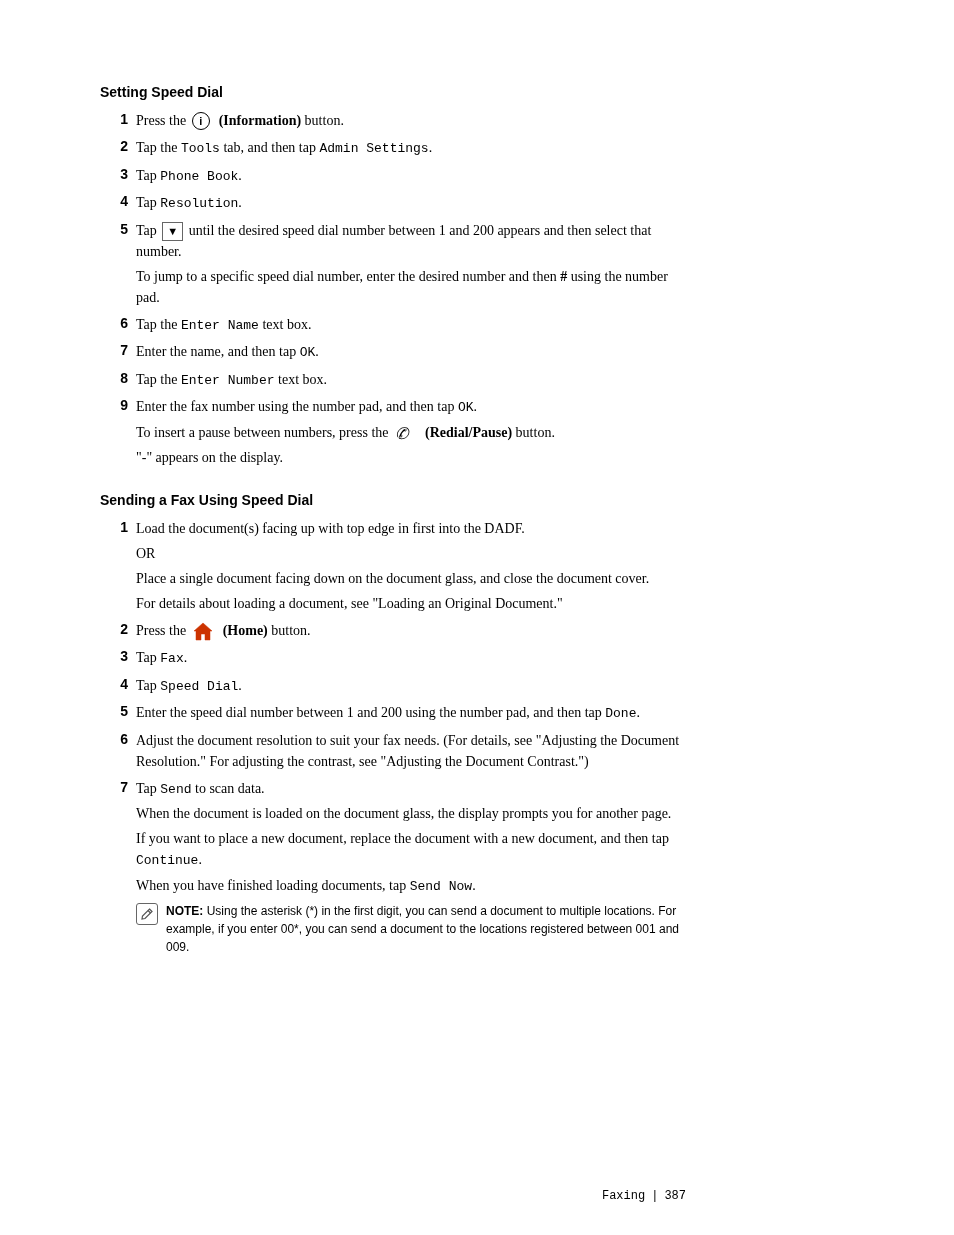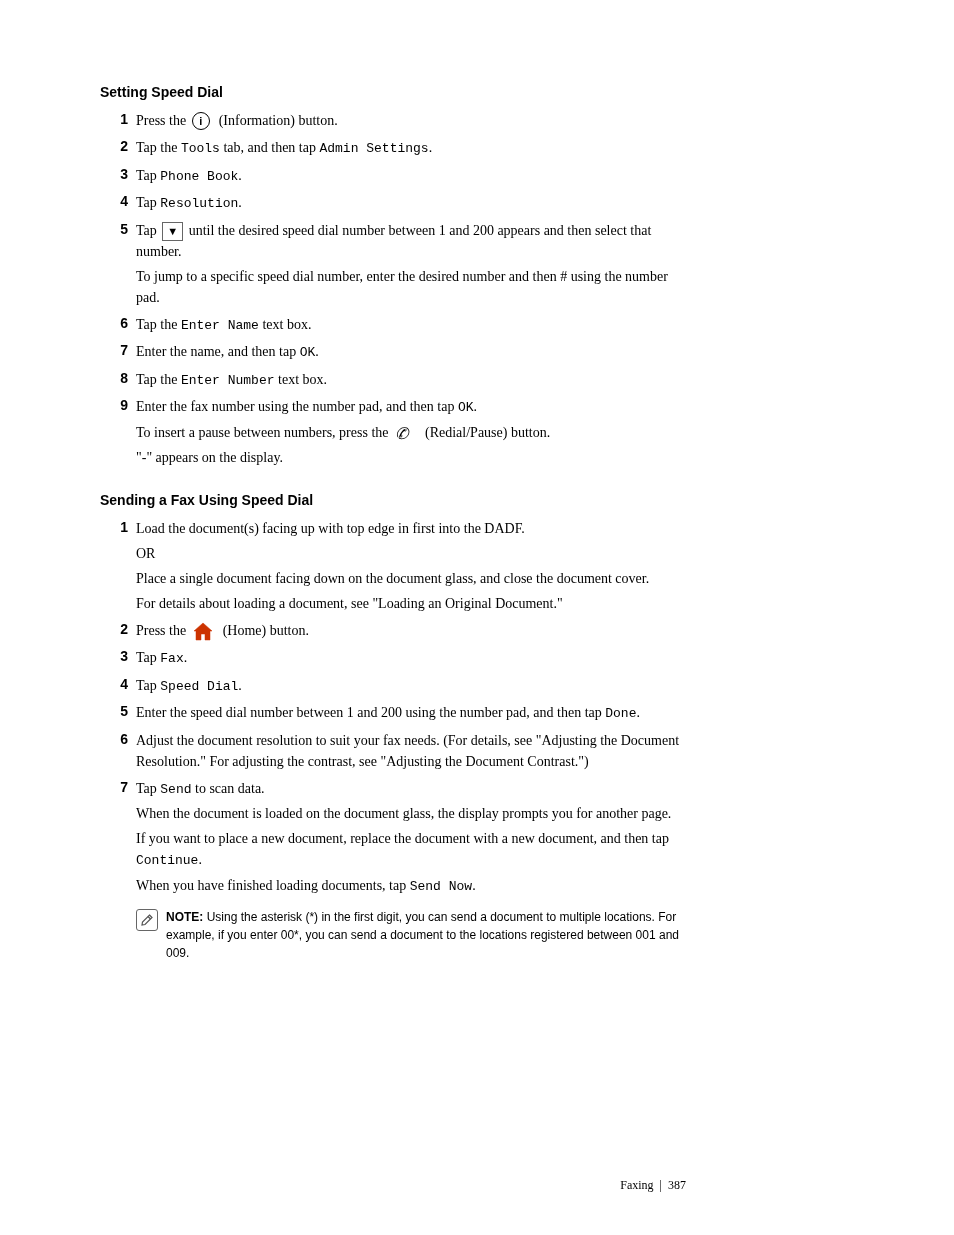--- a/index.html
+++ b/index.html
@@ -66,21 +66,21 @@
       margin-left: 0;
       line-height: 1.5;
     }
 
     code, .mono {
       font-family: 'Courier New', Courier, monospace;
       font-size: 13px;
     }
 
     .bold {
-      font-weight: normal;
+      font-weight: bold;
     }
 
     .icon-circle {
       display: inline-flex;
       align-items: center;
       justify-content: center;
       width: 18px;
       height: 18px;
       border: 1.5px solid #000;
       border-radius: 50%;
@@ -131,23 +131,23 @@
       font-size: 12px;
       line-height: 1.5;
     }
 
     .note-text .note-label {
       font-weight: bold;
     }
 
     .footer {
       position: absolute;
-      bottom: 42px;
+      bottom: 32px;
       right: 100px;
-      font-family: Liberation Serif, serif;
+      font-family: Liberation Mono, monospace;
       font-size: 12px;
       color: #000;
       display: flex;
       align-items: center;
       gap: 6px;
     }
 
     .footer-divider {
       color: #000;
     }
@@ -320,21 +320,21 @@
             If you want to place a new document, replace the document with a new document, and then tap <code>Continue</code>.
           </div>
           <div class="sub-para">
             When you have finished loading documents, tap <code>Send Now</code>.
           </div>
         </span>
       </li>
 
     </ol>
 
-    <div class="note-box" style="margin-top:12px; margin-left:36px;">
+    <div class="note-box" style="margin-top:6px; margin-left:36px;">
       <div class="note-icon">
         <svg viewBox="0 0 14 14" fill="none" xmlns="http://www.w3.org/2000/svg">
           <path d="M9.5 2L12 4.5L5 11.5L2 12L2.5 9L9.5 2Z" stroke="#555" stroke-width="1.2" fill="none"></path>
           <path d="M8 3.5L10.5 6" stroke="#555" stroke-width="1.2"></path>
         </svg>
       </div>
       <div class="note-text">
         <span class="note-label">NOTE:</span>
         <span> Using the asterisk (*) in the first digit, you can send a document to multiple locations. For example, if you enter 00*, you can send a document to the locations registered between 001 and 009.</span>
       </div>

